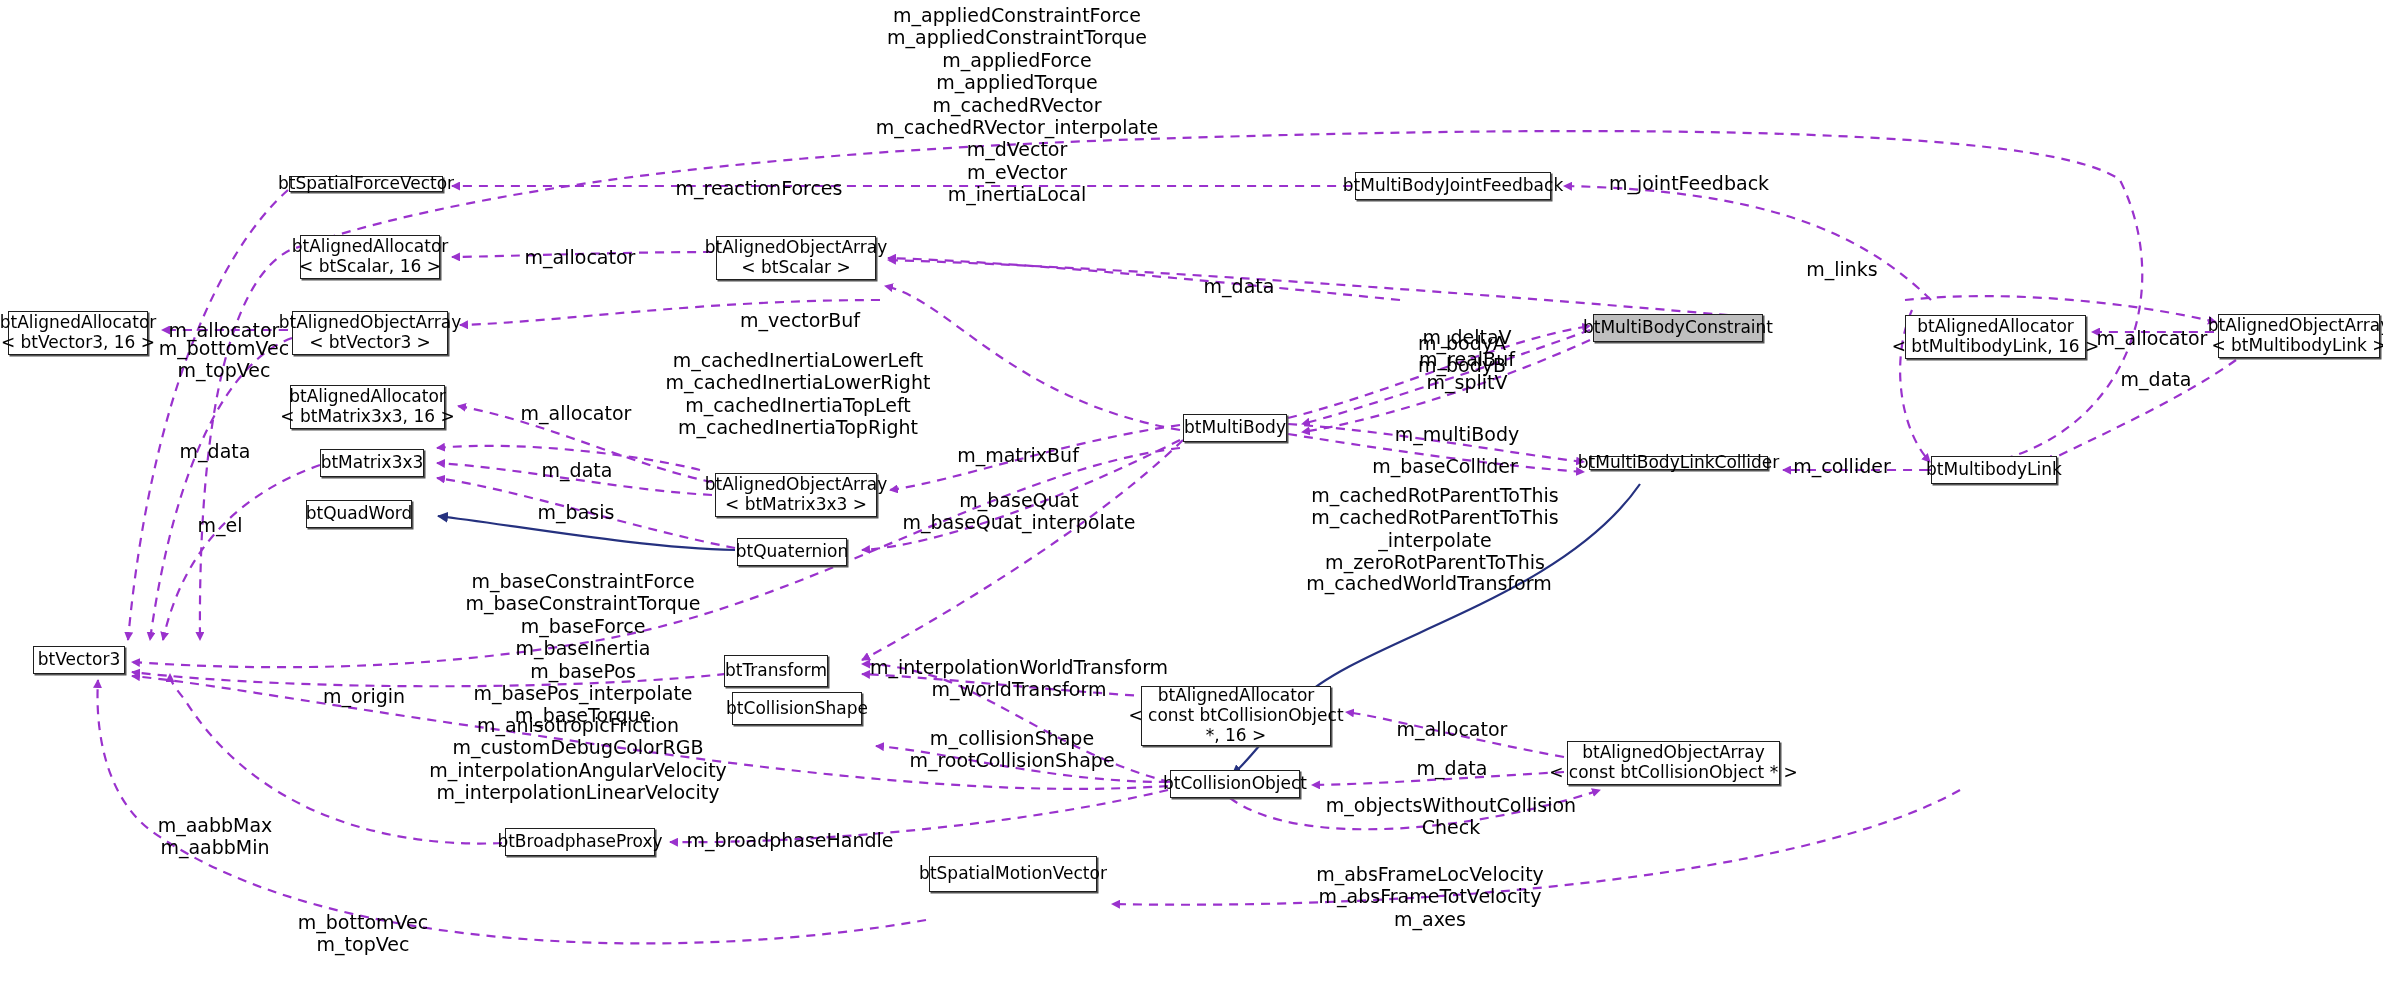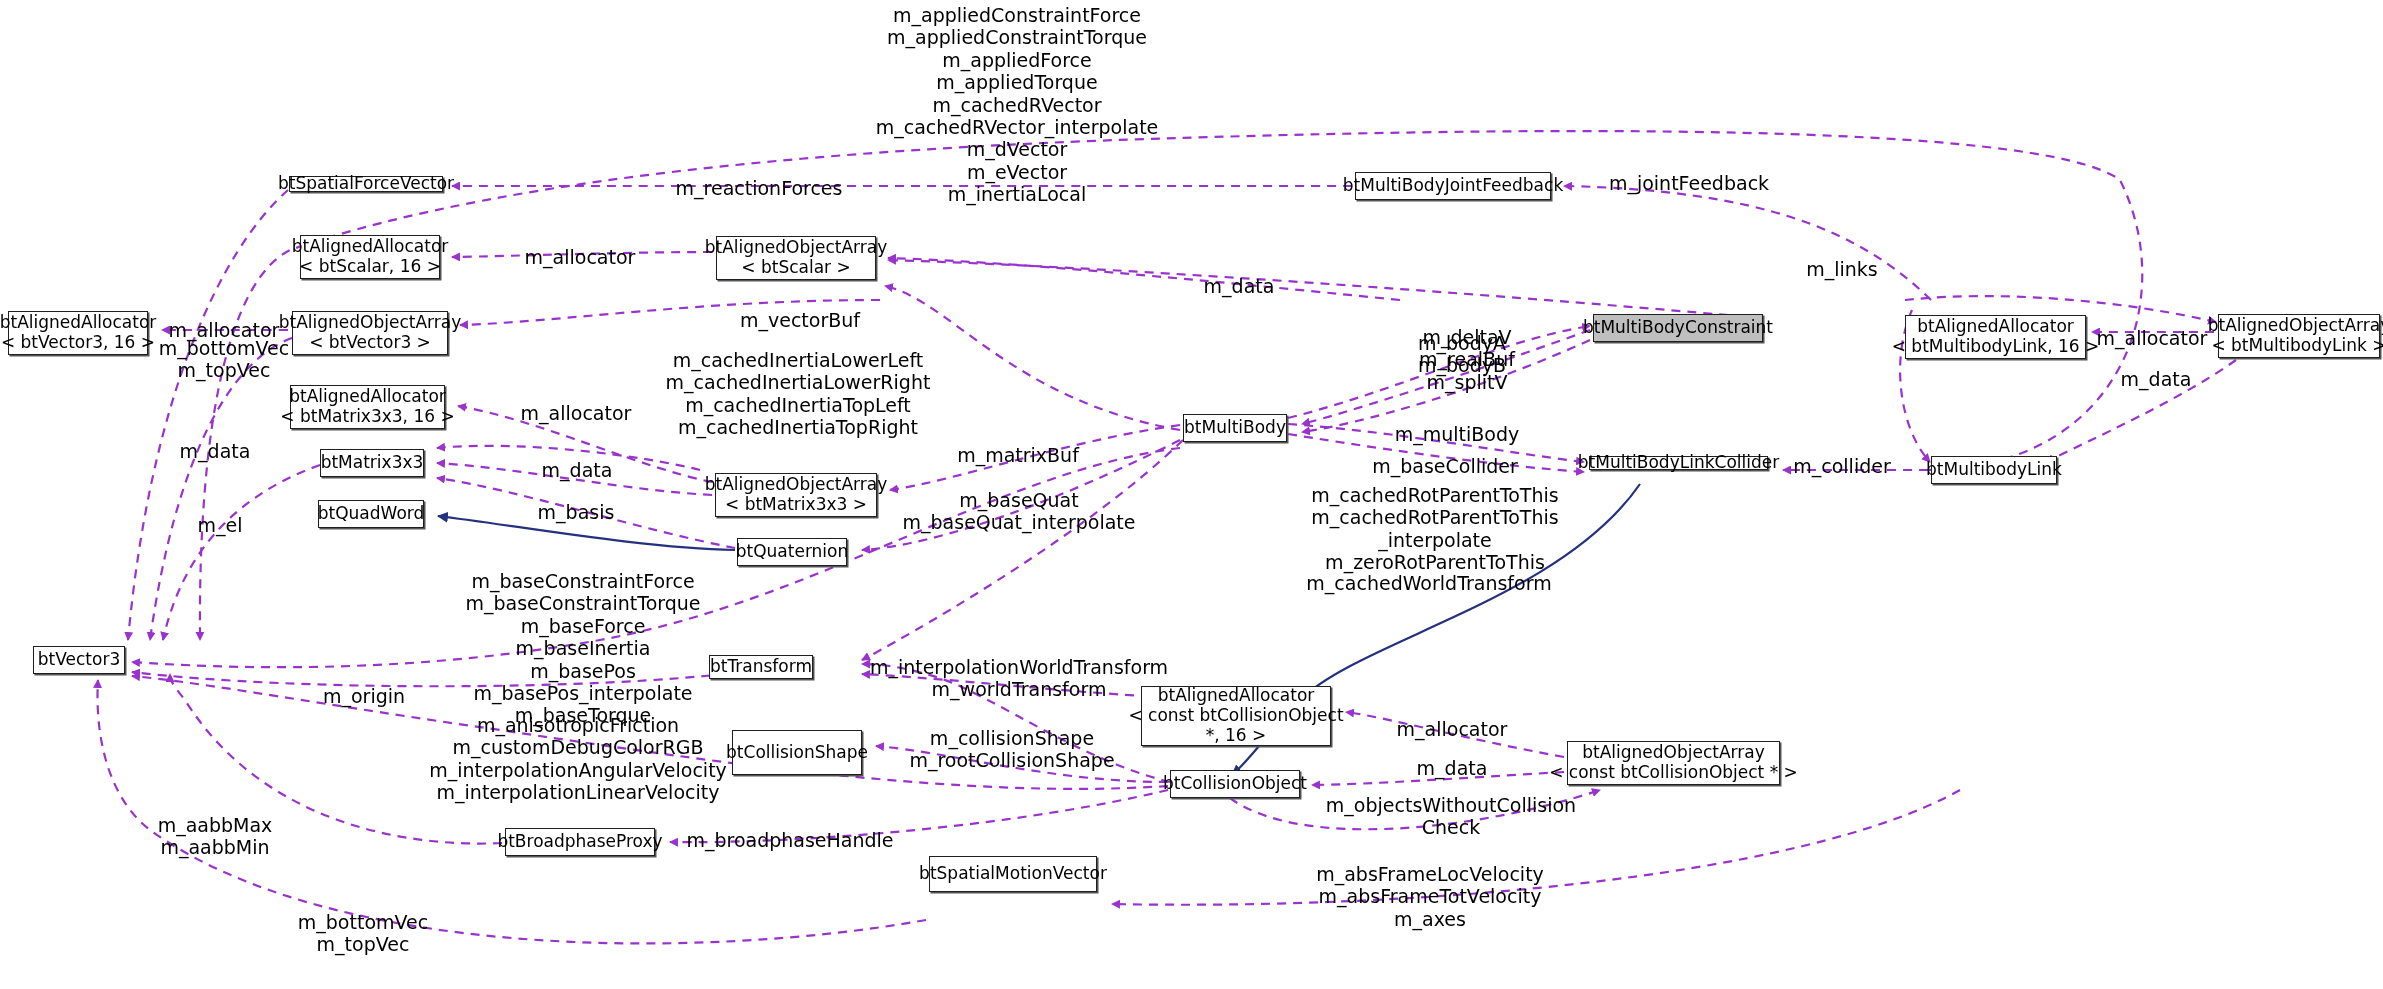--- a/index.html
+++ b/index.html
@@ -163,29 +163,29 @@
   <div class="node" style="left:8px;top:311px;width:140px;height:44px;">btAlignedAllocator
 &lt; btVector3, 16 &gt;</div>
   <div class="node" style="left:289px;top:176px;width:154px;height:16px;">btSpatialForceVector</div>
   <div class="node" style="left:300px;top:235px;width:140px;height:44px;">btAlignedAllocator
 &lt; btScalar, 16 &gt;</div>
   <div class="node" style="left:292px;top:311px;width:156px;height:44px;">btAlignedObjectArray
 &lt; btVector3 &gt;</div>
   <div class="node" style="left:290px;top:385px;width:155px;height:44px;">btAlignedAllocator
 &lt; btMatrix3x3, 16 &gt;</div>
   <div class="node" style="left:320px;top:449px;width:104px;height:28px;">btMatrix3x3</div>
-  <div class="node" style="left:318px;top:500px;width:106px;height:28px;">btQuadWord</div>
+  <div class="node" style="left:306px;top:500px;width:106px;height:28px;">btQuadWord</div>
   <div class="node" style="left:715px;top:473px;width:162px;height:44px;">btAlignedObjectArray
 &lt; btMatrix3x3 &gt;</div>
   <div class="node" style="left:716px;top:236px;width:160px;height:44px;">btAlignedObjectArray
 &lt; btScalar &gt;</div>
   <div class="node" style="left:737px;top:538px;width:110px;height:28px;">btQuaternion</div>
   <div class="node" style="left:33px;top:646px;width:92px;height:28px;">btVector3</div>
-  <div class="node" style="left:709px;top:655px;width:104px;height:24px;">btTransform</div>
-  <div class="node" style="left:732px;top:730px;width:130px;height:45px;">btCollisionShape</div>
+  <div class="node" style="left:724px;top:655px;width:104px;height:32px;">btTransform</div>
+  <div class="node" style="left:732px;top:692px;width:130px;height:33px;">btCollisionShape</div>
   <div class="node" style="left:505px;top:828px;width:150px;height:28px;">btBroadphaseProxy</div>
   <div class="node" style="left:929px;top:856px;width:168px;height:36px;">btSpatialMotionVector</div>
   <div class="node" style="left:1183px;top:414px;width:104px;height:28px;">btMultiBody</div>
   <div class="node" style="left:1355px;top:172px;width:196px;height:28px;">btMultiBodyJointFeedback</div>
   <div class="node highlight" style="left:1593px;top:314px;width:170px;height:28px;">btMultiBodyConstraint</div>
   <div class="node" style="left:1589px;top:456px;width:179px;height:14px;">btMultiBodyLinkCollider</div>
   <div class="node" style="left:1141px;top:686px;width:190px;height:60px;">btAlignedAllocator
 &lt; const btCollisionObject
 *, 16 &gt;</div>
   <div class="node" style="left:1170px;top:770px;width:130px;height:28px;">btCollisionObject</div>

